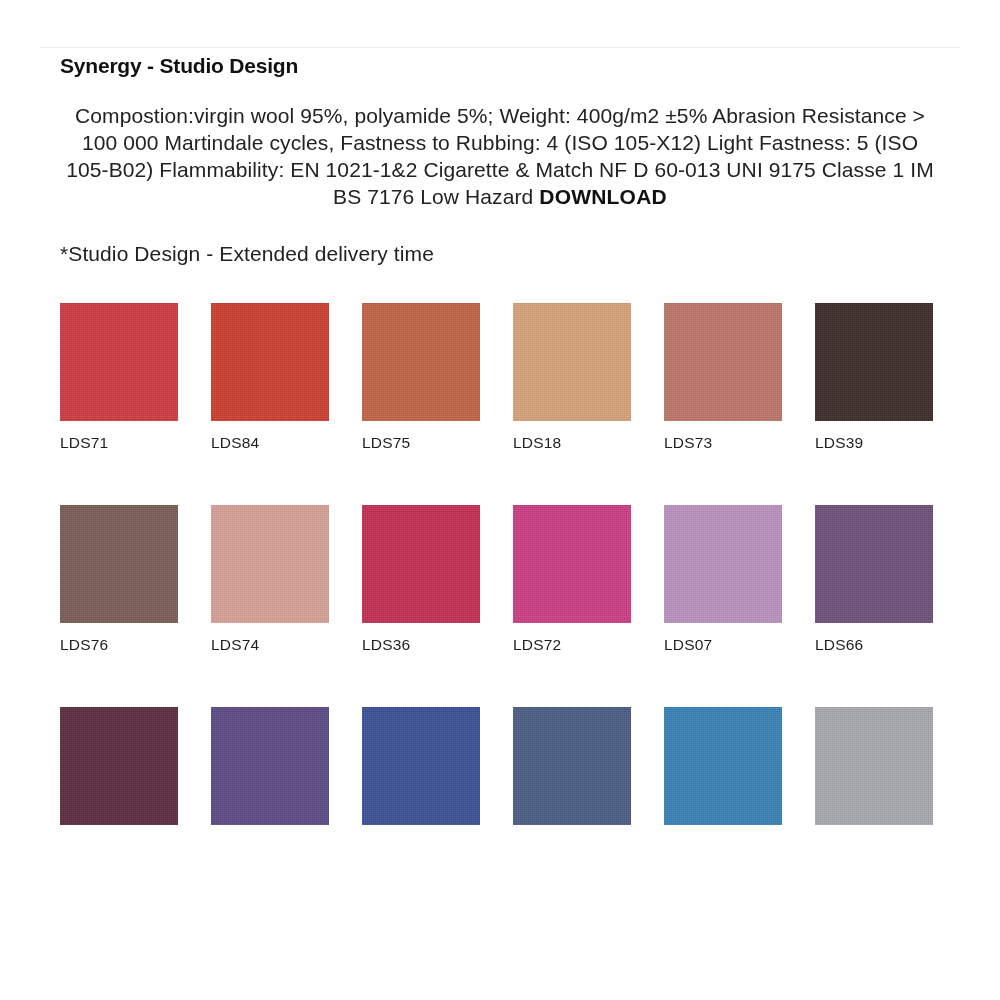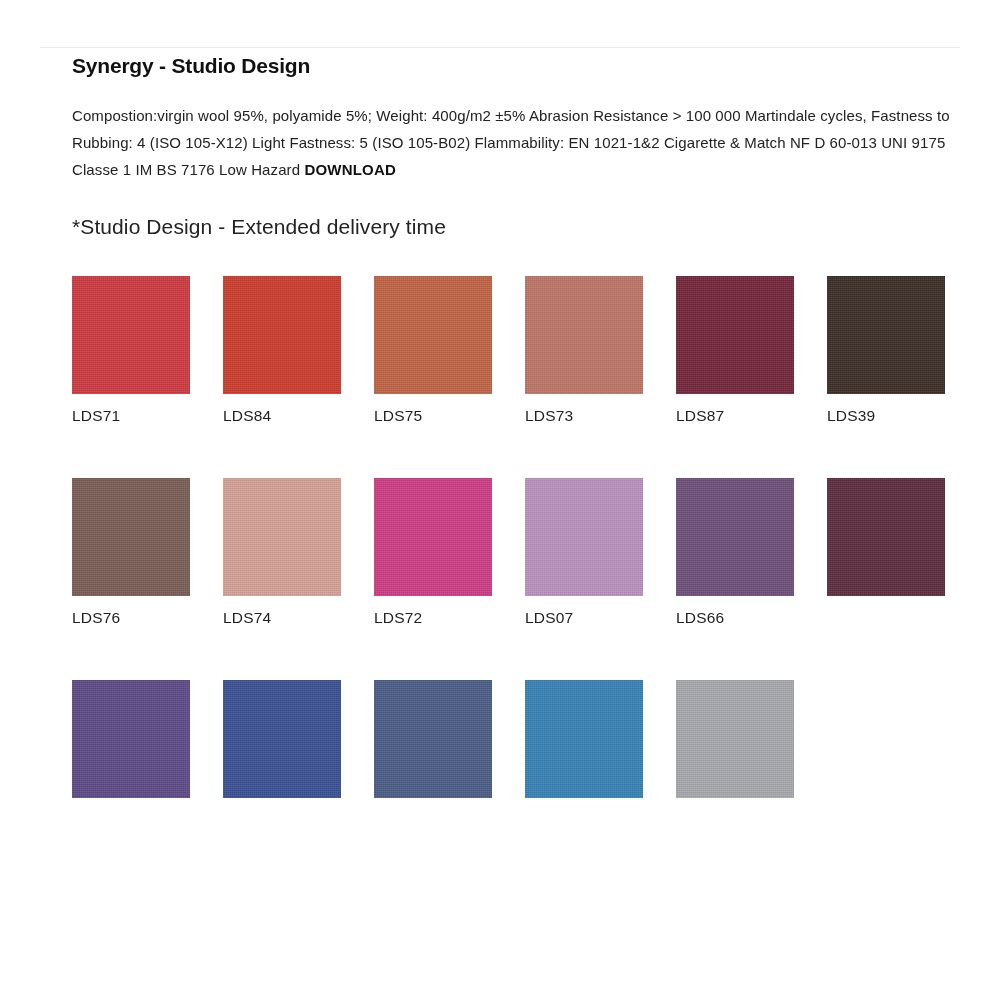--- a/index.html
+++ b/index.html
@@ -25,40 +25,41 @@
   .top-rule {
     position: absolute;
     left: 40px;
     top: 47px;
     width: 920px;
     height: 1px;
     background: #ededed;
   }
   .content {
     position: absolute;
-    left: 72px;
+    left: 60px;
     top: 52px;
     width: 880px;
   }
   .product-title {
     font-size: 21px;
     font-weight: bold;
     letter-spacing: -0.2px;
     color: #111111;
     margin: 0;
     padding: 0;
     line-height: 28px;
   }
   .spec-block {
     margin-top: 22px;
-    font-size: 15px;
+    font-size: 21px;
     line-height: 27px;
     color: #222222;
     max-width: 890px;
     letter-spacing: 0.1px;
+    text-align: center;
   }
   .spec-block .download-link {
     font-weight: bold;
     color: #111111;
     text-decoration: none;
     letter-spacing: 0.2px;
     cursor: pointer;
   }
   .delivery-note {
     margin-top: 32px;
@@ -124,38 +125,42 @@
         </div>
         <div class="swatch-cell">
           <div class="swatch-chip" style="background-color: rgb(203, 60, 46);"></div>
           <div class="swatch-label">LDS84</div>
         </div>
         <div class="swatch-cell">
           <div class="swatch-chip" style="background-color: rgb(192, 98, 69);"></div>
           <div class="swatch-label">LDS75</div>
         </div>
         <div class="swatch-cell">
+          <div class="swatch-chip" style="background-color: rgb(214, 161, 121);"></div>
+          <div class="swatch-label">LDS18</div>
+        </div>
+        <div class="swatch-cell">
           <div class="swatch-chip" style="background-color: rgb(189, 116, 104);"></div>
           <div class="swatch-label">LDS73</div>
-        </div>
-        <div class="swatch-cell">
-          <div class="swatch-chip" style="background-color: rgb(115, 38, 59);"></div>
-          <div class="swatch-label">LDS87</div>
         </div>
         <div class="swatch-cell">
           <div class="swatch-chip" style="background-color: rgb(59, 45, 39);"></div>
           <div class="swatch-label">LDS39</div>
         </div>
         <div class="swatch-cell">
           <div class="swatch-chip" style="background-color: rgb(122, 92, 85);"></div>
           <div class="swatch-label">LDS76</div>
         </div>
         <div class="swatch-cell">
           <div class="swatch-chip" style="background-color: rgb(213, 160, 150);"></div>
           <div class="swatch-label">LDS74</div>
+        </div>
+        <div class="swatch-cell">
+          <div class="swatch-chip" style="background-color: rgb(195, 46, 84);"></div>
+          <div class="swatch-label">LDS36</div>
         </div>
         <div class="swatch-cell">
           <div class="swatch-chip" style="background-color: rgb(204, 60, 133);"></div>
           <div class="swatch-label">LDS72</div>
         </div>
         <div class="swatch-cell">
           <div class="swatch-chip" style="background-color: rgb(185, 146, 189);"></div>
           <div class="swatch-label">LDS07</div>
         </div>
         <div class="swatch-cell">

